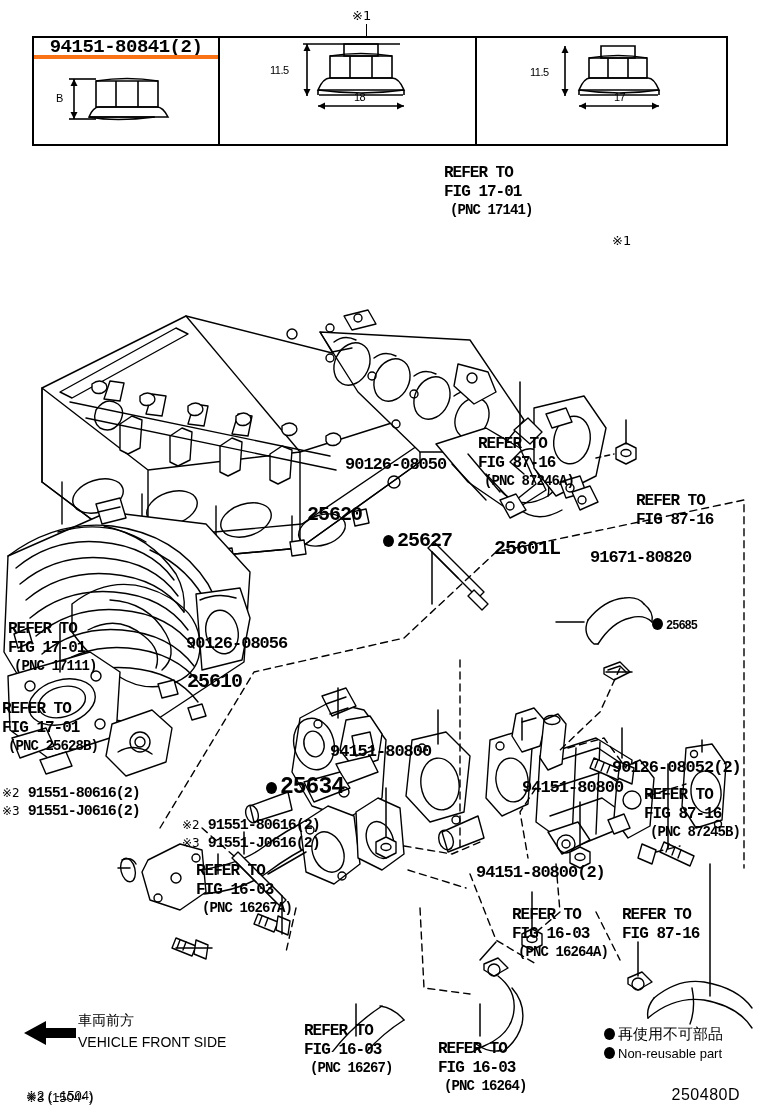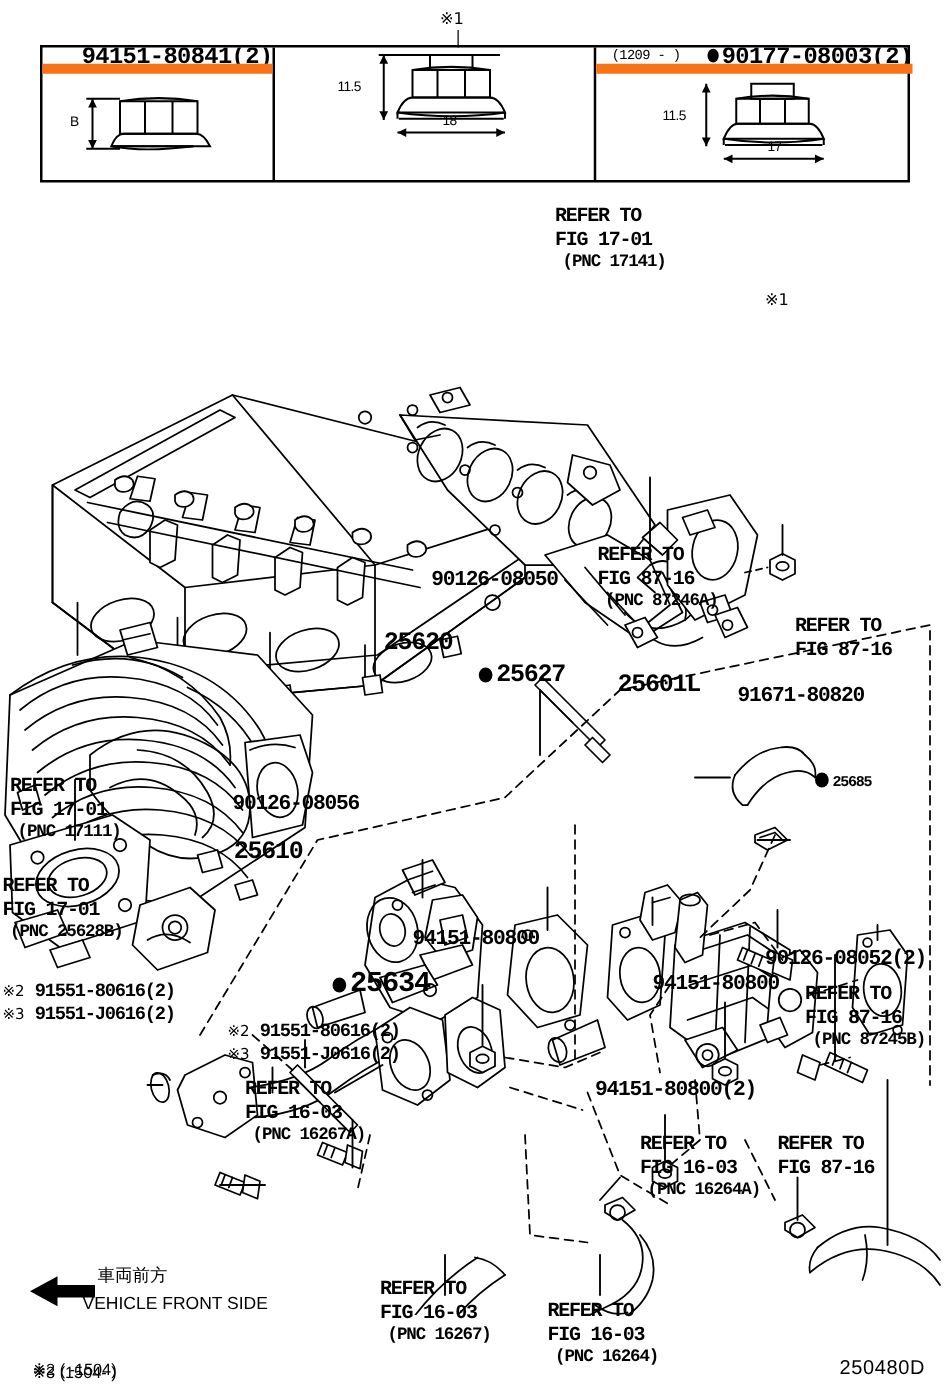--- a/index.html
+++ b/index.html
@@ -32,25 +32,25 @@
     box-sizing:border-box;
     display:flex;
     flex-direction:column;
   }
   .vcell:last-child{border-right:none;}
   .vcell.c1{width:186px;}
   .vcell.c2{width:257px;}
   .vcell.c3{width:253px;}
   .vhead{
     height:26px;
-    border-bottom:8px solid #f97316;
+    border-bottom:4px solid #f97316;
     box-sizing:border-box;
     display:flex;
     align-items:center;
-    justify-content:flex-end;
+    justify-content:center;
     white-space:nowrap;
     overflow:hidden;
   }
   .vhead .pn{
     font-weight:bold;
     font-size:19px;
     letter-spacing:-0.5px;
   }
   .vhead .range{
     font-size:11px;
@@ -233,25 +233,20 @@
             <path d="M98 68 l7 -3.5 v7 z" fill="#000" stroke="none"></path>
             <path d="M184 68 l-7 -3.5 v7 z" fill="#000" stroke="none"></path>
           </g>
         </svg>
         <div class="dimtxt" style="left:50px;top:26px;">11.5</div>
         <div class="dimtxt" style="left:134px;top:53px;text-align:center;">18</div>
       </div>
     </div>
 
     <div class="vcell c3">
-      <div class="vhead">
-        <span class="range wide">(1209 -        )</span>
-        <span class="dot"></span>
-        <span class="pn">90177-08003(2)</span>
-      </div>
       <div class="vbody">
         <svg width="253" height="80" viewBox="0 0 253 80">
           <g fill="none" stroke="#000" stroke-width="1.6">
             <line x1="88" y1="8" x2="88" y2="58"></line>
             <path d="M88 8 l-3.5 7 h7 z" fill="#000" stroke="none"></path>
             <path d="M88 58 l-3.5 -7 h7 z" fill="#000" stroke="none"></path>
             <path d="M124 8 h34 v12 h-34 z"></path>
             <path d="M112 20 h58 v20 h-58 z"></path>
             <path d="M112 20 q29 -5 58 0"></path>
             <line x1="131" y1="20" x2="131" y2="40"></line>
@@ -772,21 +767,29 @@
     <div>FIG 16-03</div>
     <div class="l3">(PNC 16264)</div>
   </div>
 
   <div id="front-arrow">
     <svg width="56" height="26" viewBox="0 0 56 26">
       <path d="M2 13 L24 1 L24 8 L54 8 L54 18 L24 18 L24 25 Z" fill="#000"></path>
     </svg>
   </div>
   <div class="legend-txt legend-jp" style="left:78px; top:1012px;">車両前方</div>
-  <div class="legend-txt" style="left:66px; top:1034px;">VEHICLE FRONT SIDE</div>
+  <div class="legend-txt" style="left:78px; top:1034px;">VEHICLE FRONT SIDE</div>
 
   <div class="foot legend-jp" style="left:26px; top:1070px;margin-top:18px;">※2 (     -1504)</div>
   <div class="foot legend-jp" style="left:26px; top:1090px;">※3 (1504-     )</div>
 
+  <div id="reuse-legend">
+    <div>
+      <span class="bdot"></span><span class="jp">再使用不可部品</span>
+    </div>
+    <div>
+      <span class="bdot"></span><span class="en">Non-reusable part</span>
+    </div>
+  </div>
 
   <div id="drawing-no">250480D</div>
 
 </div>
 
 </body></html>

